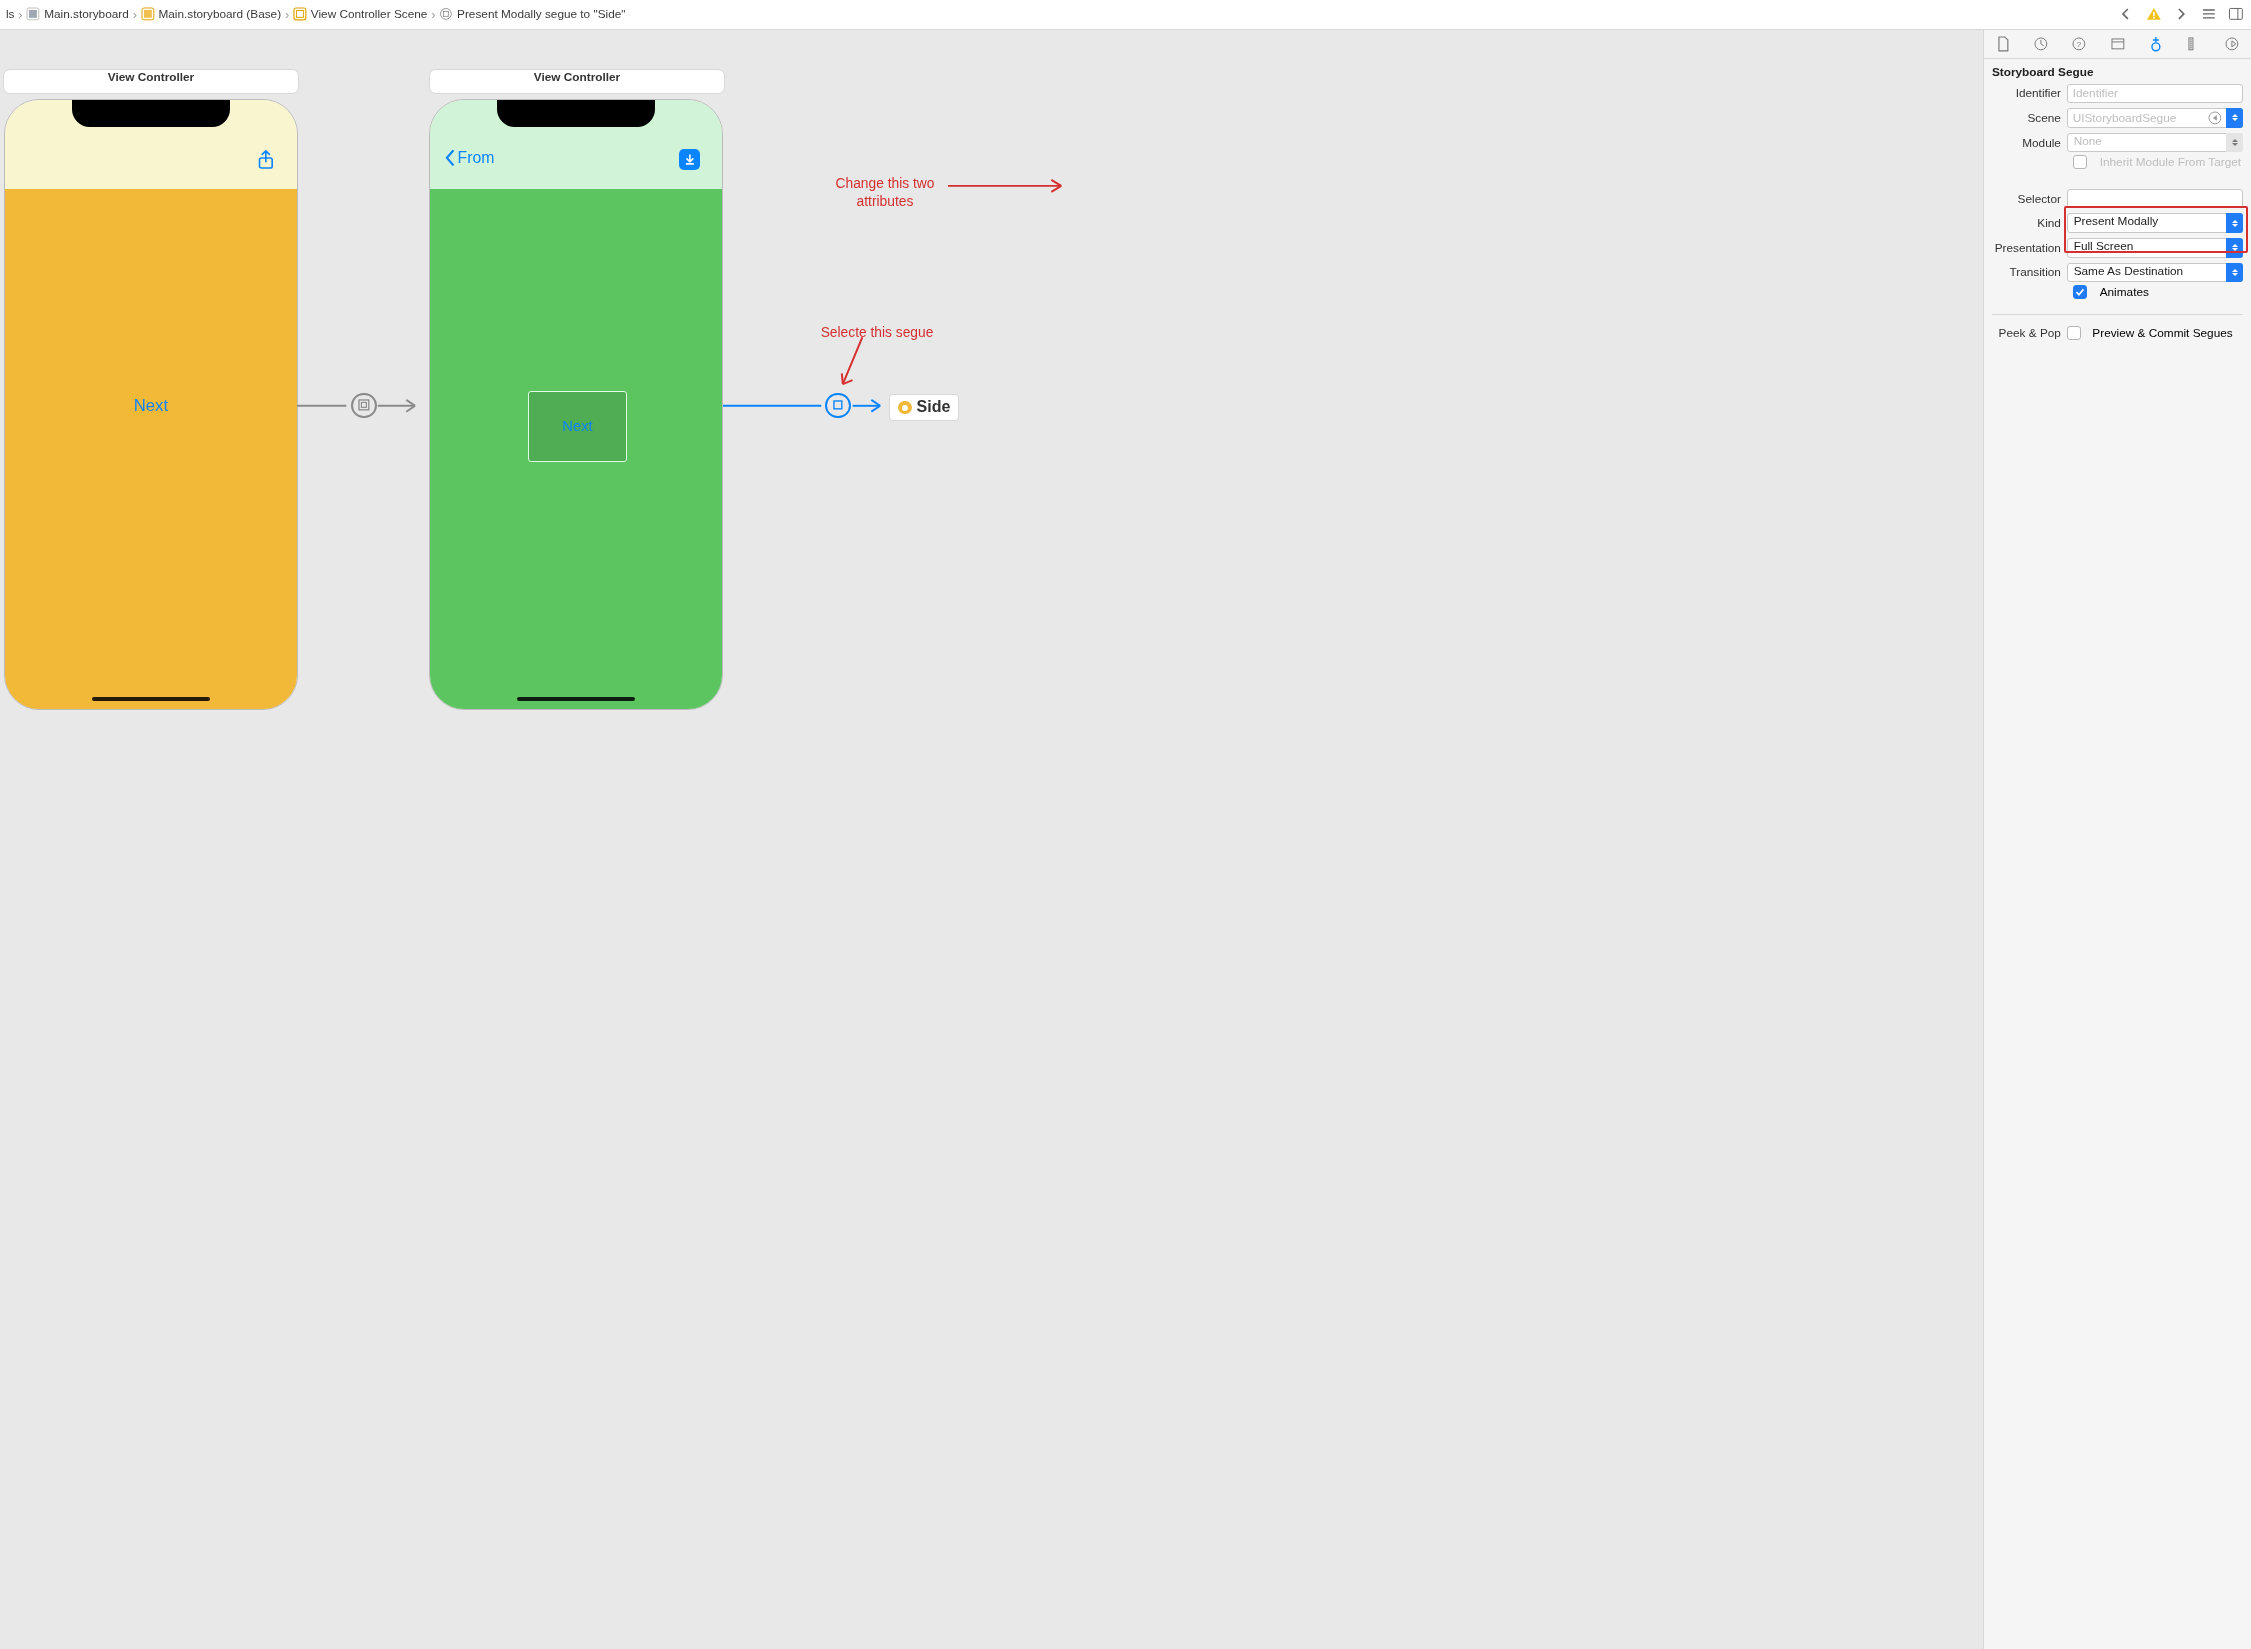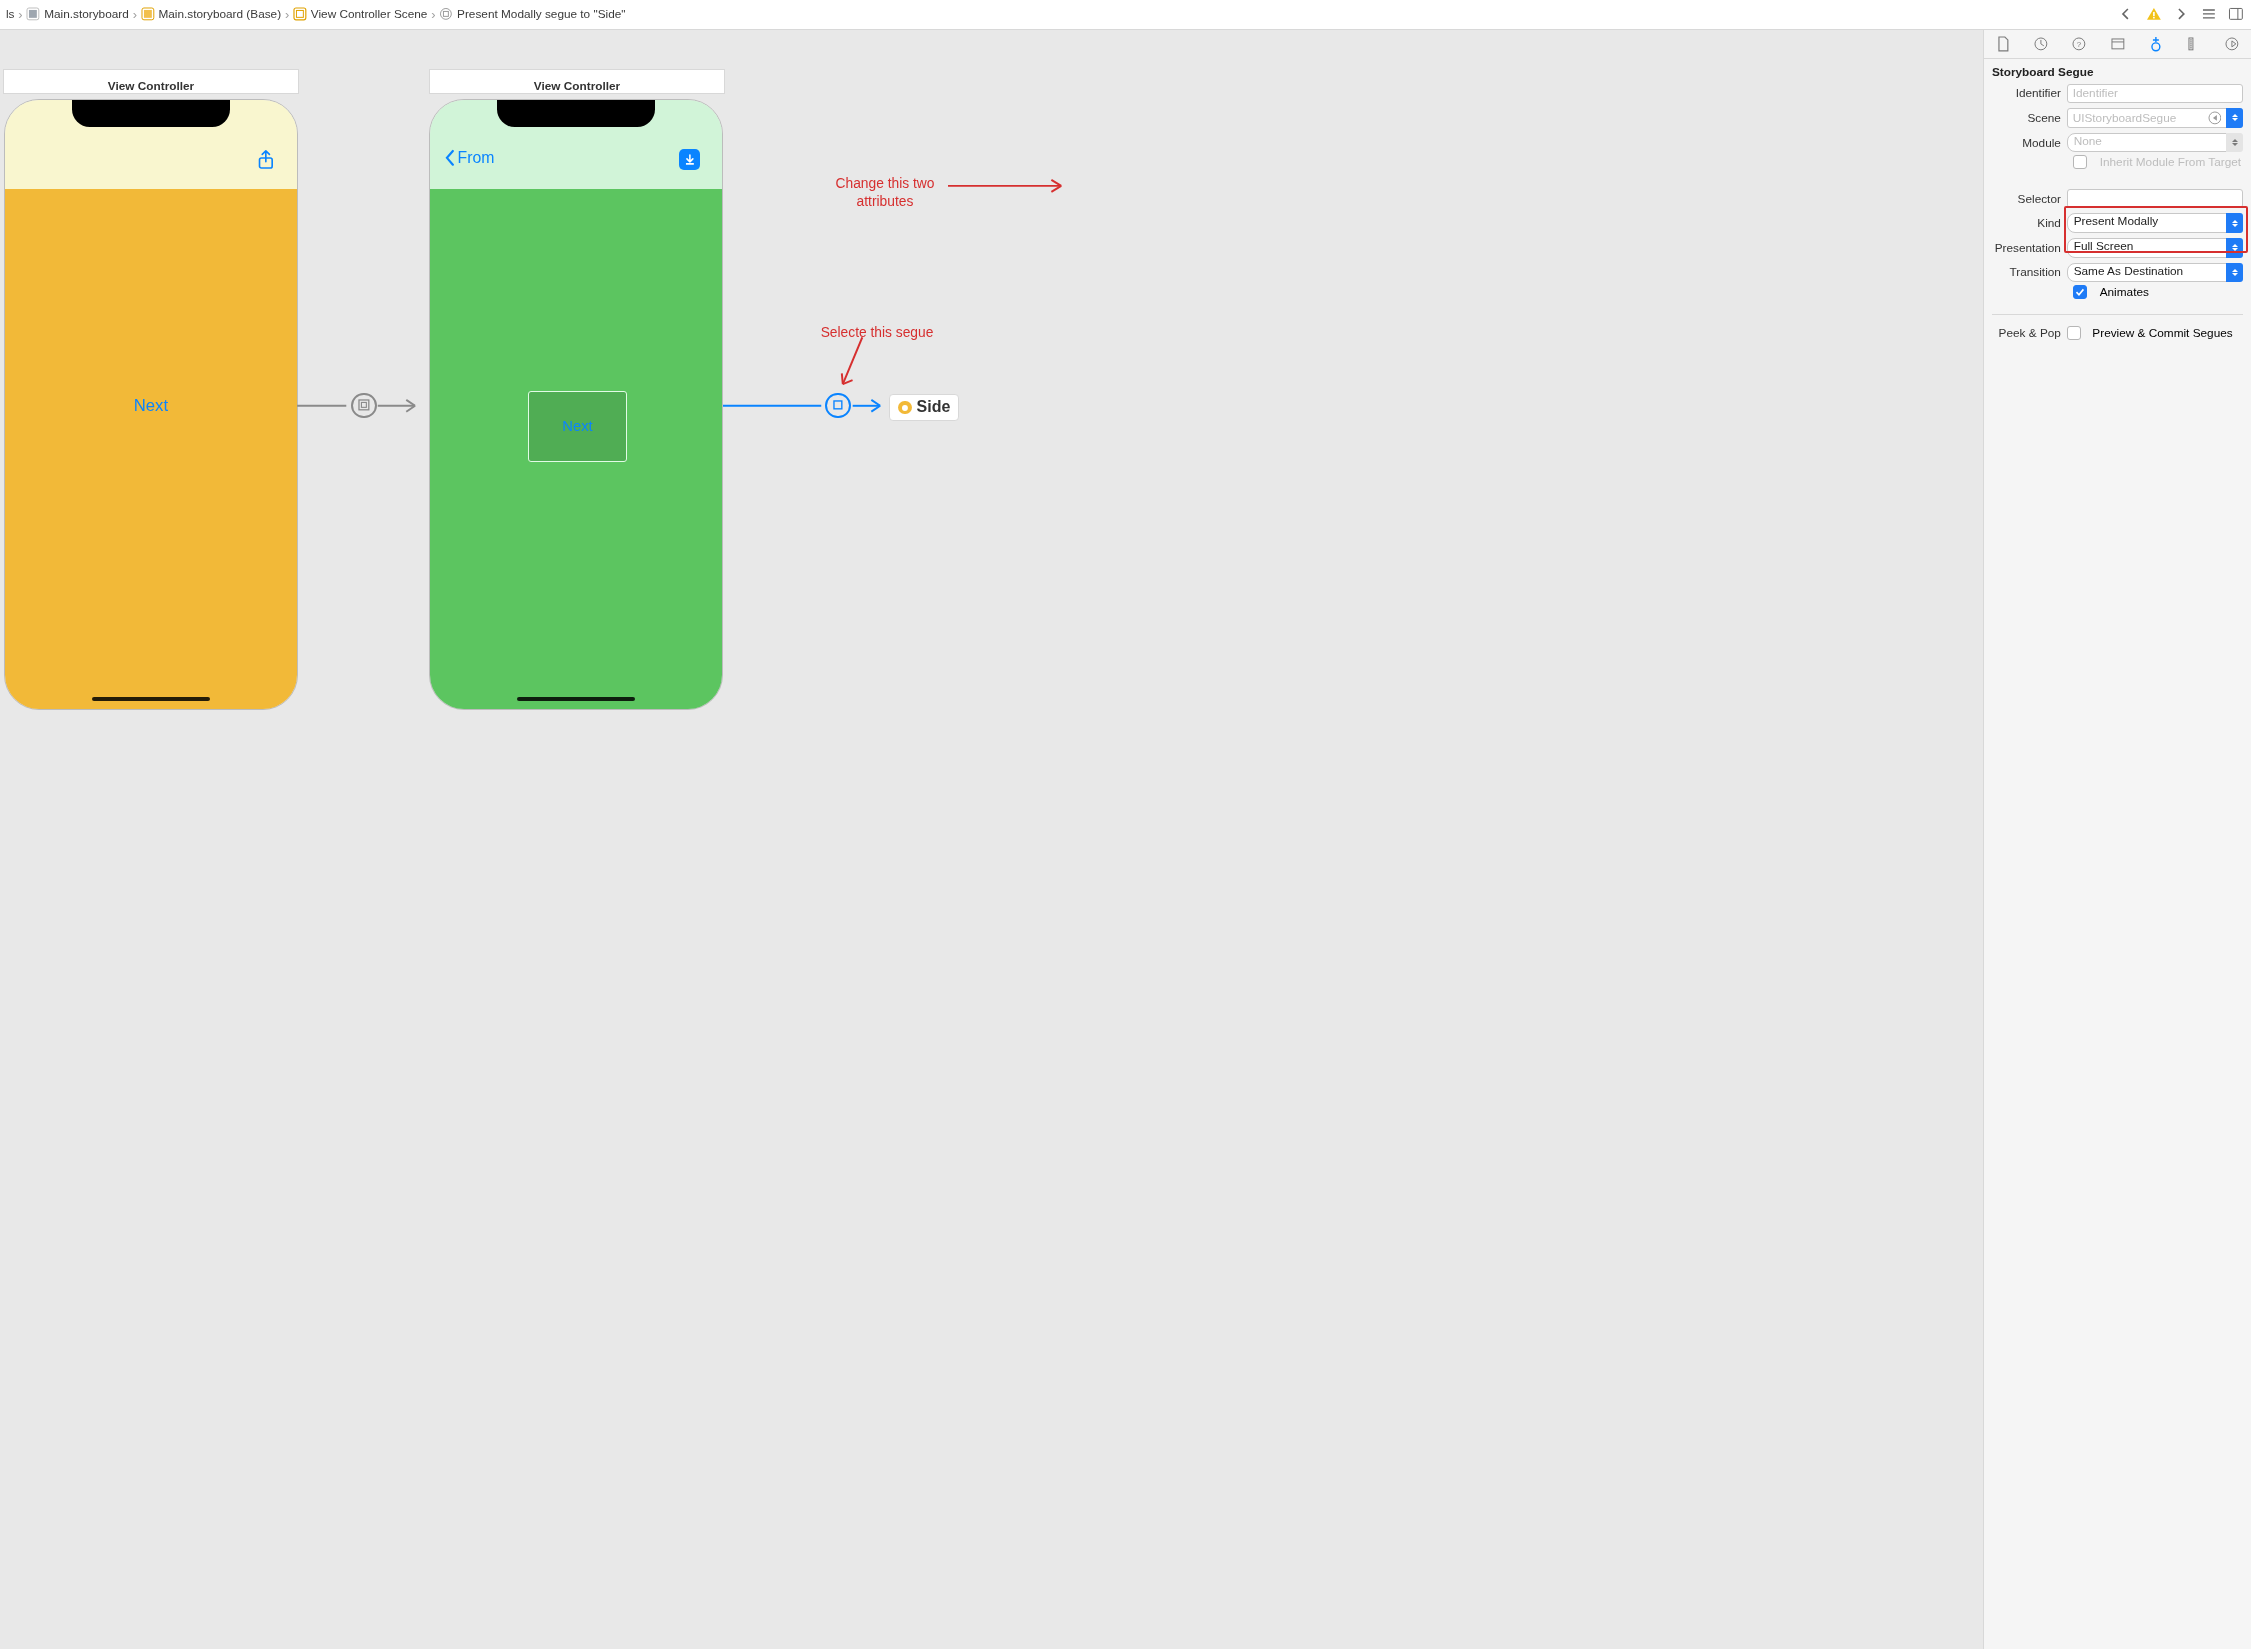--- a/index.html
+++ b/index.html
@@ -34,26 +34,26 @@
   .canvas-wrap { flex: 1; position: relative; background: #e8e8e8; overflow: hidden; }
   .canvas { position: absolute; inset: 0; }
 
   
   .scene-title {
     position: absolute;
     width: 296px;
     height: 25.6px;
     background: #fff;
     border: 1px solid #d8d8d8;
-    border-radius: 0;
+    border-radius: 7px;
     font-size: 11.8px;
     font-weight: 600;
     color: #333;
     display: flex;
-    align-items: flex-end;
+    align-items: flex-start;
     justify-content: center;
   }
   .phone {
     position: absolute;
     width: 294px;
     height: 611px;
     border-radius: 35px;
     border: 1.5px solid #bcbcbc;
     overflow: hidden;
   }
@@ -146,21 +146,21 @@
   .row { display:flex; align-items:center; height:24.6px; gap:5.9px; }
   .row label { width:69px; text-align:right; color:#333; font-size:11.8px; }
   .row .ctrl { flex:1; position:relative; }
   .txt {
     width:100%; height:19.7px; border:1px solid #c8c8c8; border-radius:3px;
     background:#fff; padding:0 4.9px; font-size:11.8px; color:#333;
   }
   .txt::placeholder { color:#bdbdbd; }
   .txt[disabled]{ background:#fff; color:#bdbdbd; }
   .select {
-    width:100%; height:19.7px; border:1px solid #c8c8c8; border-radius:8px;
+    width:100%; height:19.7px; border:1px solid #c8c8c8; border-radius:3px;
     background:#fff; padding:0 19.7px 0 5.9px; font-size:11.8px; color:#222;
     position:relative;
   }
   .select.noval { color:#bdbdbd; }
   .sel-wrap { position:relative; width:100%; }
   .sel-btn {
     position:absolute; right:0; top:0; width:16.7px; height:19.7px;
     background:#1f7bf6; border-top-right-radius:3px; border-bottom-right-radius:3px;
     display:flex; flex-direction:column; align-items:center; justify-content:center;
     gap:1px;

